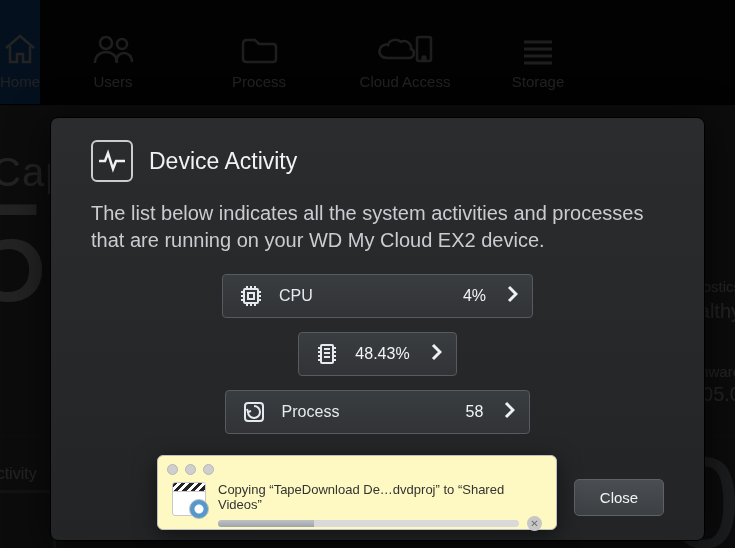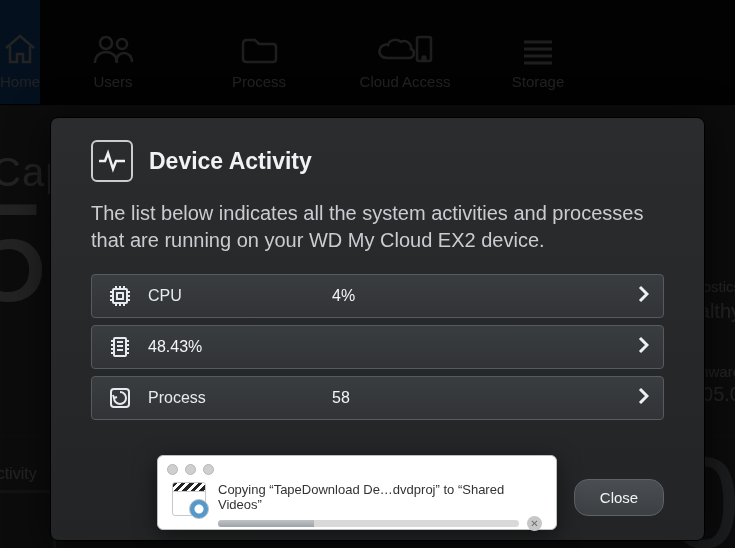--- a/index.html
+++ b/index.html
@@ -28,40 +28,40 @@
 
   
   .backdrop { position:absolute; inset:0; background:rgba(0,0,0,0.6); }
   .modal { position:absolute; left:50px; top:117px; width:655px; height:424px;
            background: linear-gradient(#2b2c2e,#232425);
            border:1px solid #000; border-radius:8px; box-shadow:0 8px 40px rgba(0,0,0,.7);
            color:#e9edf1; padding: 22px 40px 24px; display:flex; flex-direction:column; }
   .modal-head { display:flex; align-items:center; gap:16px; margin-bottom:18px; }
   .modal-head-icon { width:42px; height:42px; border:2px solid #c9cdd1; border-radius:6px;
                      display:flex; align-items:center; justify-content:center; }
-  .modal-title { font-size:23px; font-weight:700; color:#f0f3f6; }
+  .modal-title { font-size:23px; font-weight:400; color:#f0f3f6; }
   .modal-desc  { font-size:20px; line-height:1.35; color:#c9cdd1; margin-bottom:20px; max-width:560px;}
-  .rows { display:flex; flex-direction:column; gap:7px; }
+  .rows { display:flex; flex-direction:column; gap:14px;align-items:center; }
   .row { position:relative; height:44px; border:1px solid #555b61; border-radius:4px;
          background:linear-gradient(#3a3d40,#313336);
          display:flex; align-items:center; padding:0 46px 0 14px; gap:14px; cursor:pointer; }
   .row-icon { width:28px; display:flex; justify-content:center; }
   .row-label { width:170px; font-size:16px; color:#e6eaee; }
   .row-value { font-size:16px; color:#f2f4f6; }
   .row-chevron { position:absolute; right:14px; top:50%; transform:translateY(-50%); }
   .row-chevron svg { stroke:#eef1f4; }
 
   .modal-foot { position:absolute; right:40px; bottom:24px; }
   .btn-close { width:90px; height:37px; background:linear-gradient(#4a4e52,#3c4043);
-               border:1px solid #5d6266; border-radius:14px; color:#f2f4f6; font-size:15px;
+               border:1px solid #5d6266; border-radius:5px; color:#f2f4f6; font-size:15px;
                display:flex; align-items:center; justify-content:center; cursor:pointer; }
 
   
   .copywin { position:absolute; left:157px; top:455px; width:400px; height:75px;
-             background:#ffffff; border:1px solid #bfbfbf; border-radius:6px;
+             background:#fef9c3; border:1px solid #bfbfbf; border-radius:6px;
              box-shadow:0 6px 22px rgba(0,0,0,.5); }
   .traffic { position:absolute; left:9px; top:8px; display:flex; gap:7px; }
   .tdot { width:11px; height:11px; border-radius:50%; background:#cfcfcf; border:1px solid #b7b7b7; }
   .copybody { position:absolute; left:14px; top:26px; right:14px; display:flex; gap:12px; align-items:flex-start; }
   .copyicon { width:34px; height:34px; position:relative; }
   .copyicon-bg { position:absolute; inset:0; background:#fff; border:1px solid #c9c9c9; border-radius:3px; }
   .copyicon-clap { position:absolute; top:1px; left:1px; right:1px; height:9px;
                    background: repeating-linear-gradient(135deg,#222 0 3px,#fff 3px 6px);
                    border-bottom:1px solid #c9c9c9; border-top-left-radius:2px; border-top-right-radius:2px;}
   .copyicon-disc { position:absolute; bottom:-3px; right:-3px; width:20px; height:20px; border-radius:50%;

